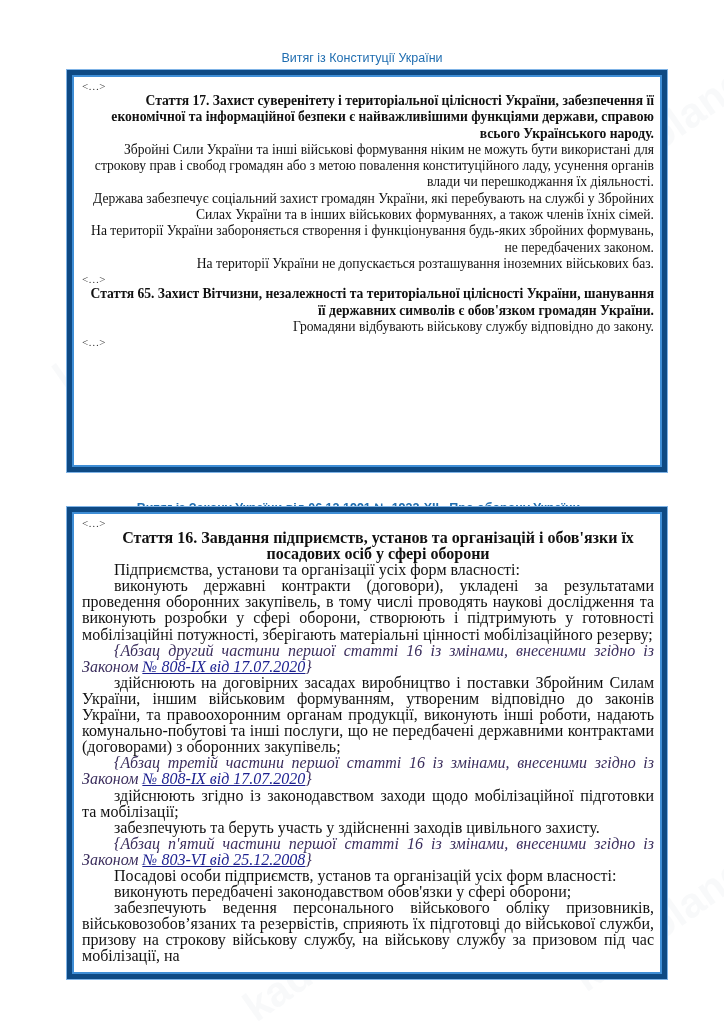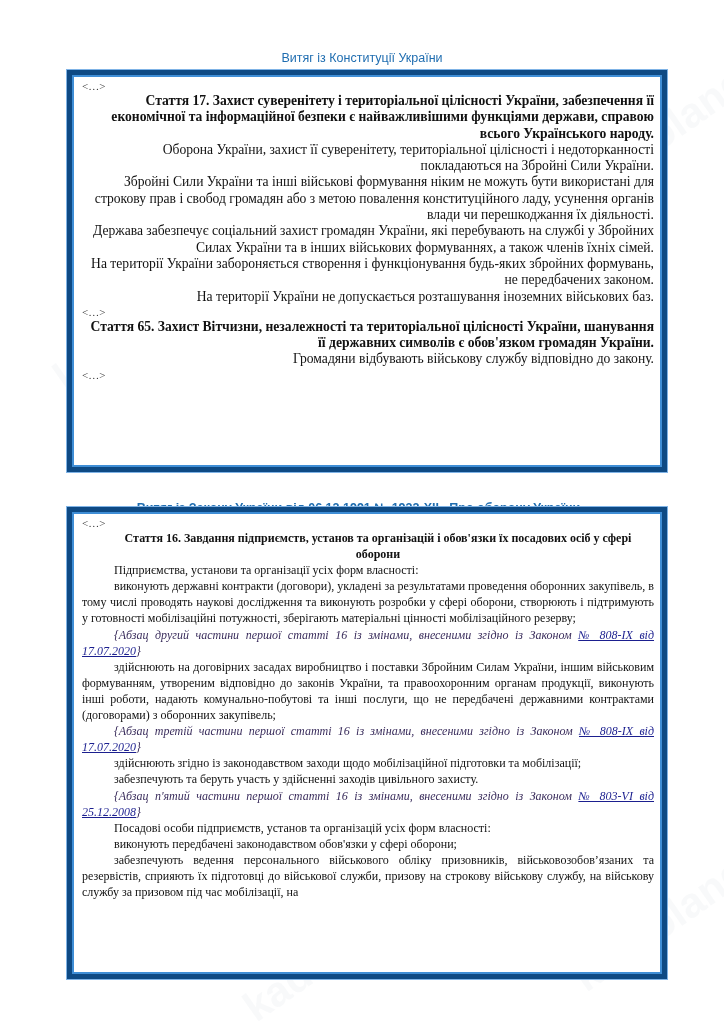--- a/index.html
+++ b/index.html
@@ -22,21 +22,21 @@
     border: 5px solid #0e4a84;
     box-shadow: inset 0 0 0 2px #3f8ed6, 0 0 0 1px #7fb3e6;
     z-index: 1;
   }
   .box-inner { padding: 4px 8px 6px 10px; }
   #box1 { top: 70px; height: 392px; }
   #box2 { top: 507px; height: 462px; }
   .p1 { font-size: 13.6px; line-height: 16.3px; margin: 0; text-align: right; }
   .p1.bold { font-weight: bold; }
   .ellipsis { font-size: 11px; line-height: 14px; margin: 0; color: #333; }
-  .p2 { font-size: 12px; line-height: 16.1px; margin: 0; text-align: justify; text-indent: 32px; }
+  .p2 { font-size: 16px; line-height: 16.1px; margin: 0; text-align: justify; text-indent: 32px; }
   .p2.heading { font-weight: bold; text-align: center; text-indent: 0; padding: 0 10px 0 30px; }
   .note { font-style: italic; color: #3a2d5c; }
   .note a { color: #1b1f8f; text-decoration: underline; }
 </style>
 </head>
 <body>
 
 <div class="watermark" style="left:40px; top:300px;">kadroland</div>
 <div class="watermark" style="left:330px; top:160px;">kadroland</div>
 <div class="watermark" style="left:560px; top:110px;">kadroland</div>
@@ -44,21 +44,20 @@
 <div class="watermark" style="left:420px; top:560px;">kadroland</div>
 <div class="watermark" style="left:560px; top:900px;">kadroland</div>
 <div class="watermark" style="left:230px; top:930px;">kadroland</div>
 
 <div class="section-title" style="top:51px;">Витяг із Конституції України</div>
 
 <div class="box" id="box1">
   <div class="box-inner">
     <p class="ellipsis">&lt;…&gt;</p>
     <p class="p1 bold">Стаття 17. Захист суверенітету і територіальної цілісності України, забезпечення її економічної та інформаційної безпеки є найважливішими функціями держави, справою всього Українського народу.</p>
-    <p class="p1">Оборона України, захист її суверенітету, територіальної цілісності і недоторканності покладаються на Збройні Сили України.</p>
     <p class="p1">Збройні Сили України та інші військові формування ніким не можуть бути використані для строкову прав і свобод громадян або з метою повалення конституційного ладу, усунення органів влади чи перешкоджання їх діяльності.</p>
     <p class="p1">Держава забезпечує соціальний захист громадян України, які перебувають на службі у Збройних Силах України та в інших військових формуваннях, а також членів їхніх сімей.</p>
     <p class="p1">На території України забороняється створення і функціонування будь-яких збройних формувань, не передбачених законом.</p>
     <p class="p1">На території України не допускається розташування іноземних військових баз.</p>
     <p class="ellipsis">&lt;…&gt;</p>
     <p class="p1 bold">Стаття 65. Захист Вітчизни, незалежності та територіальної цілісності України, шанування її державних символів є обов'язком громадян України.</p>
     <p class="p1">Громадяни відбувають військову службу відповідно до закону.</p>
     <p class="ellipsis">&lt;…&gt;</p>
   </div>
 </div>

